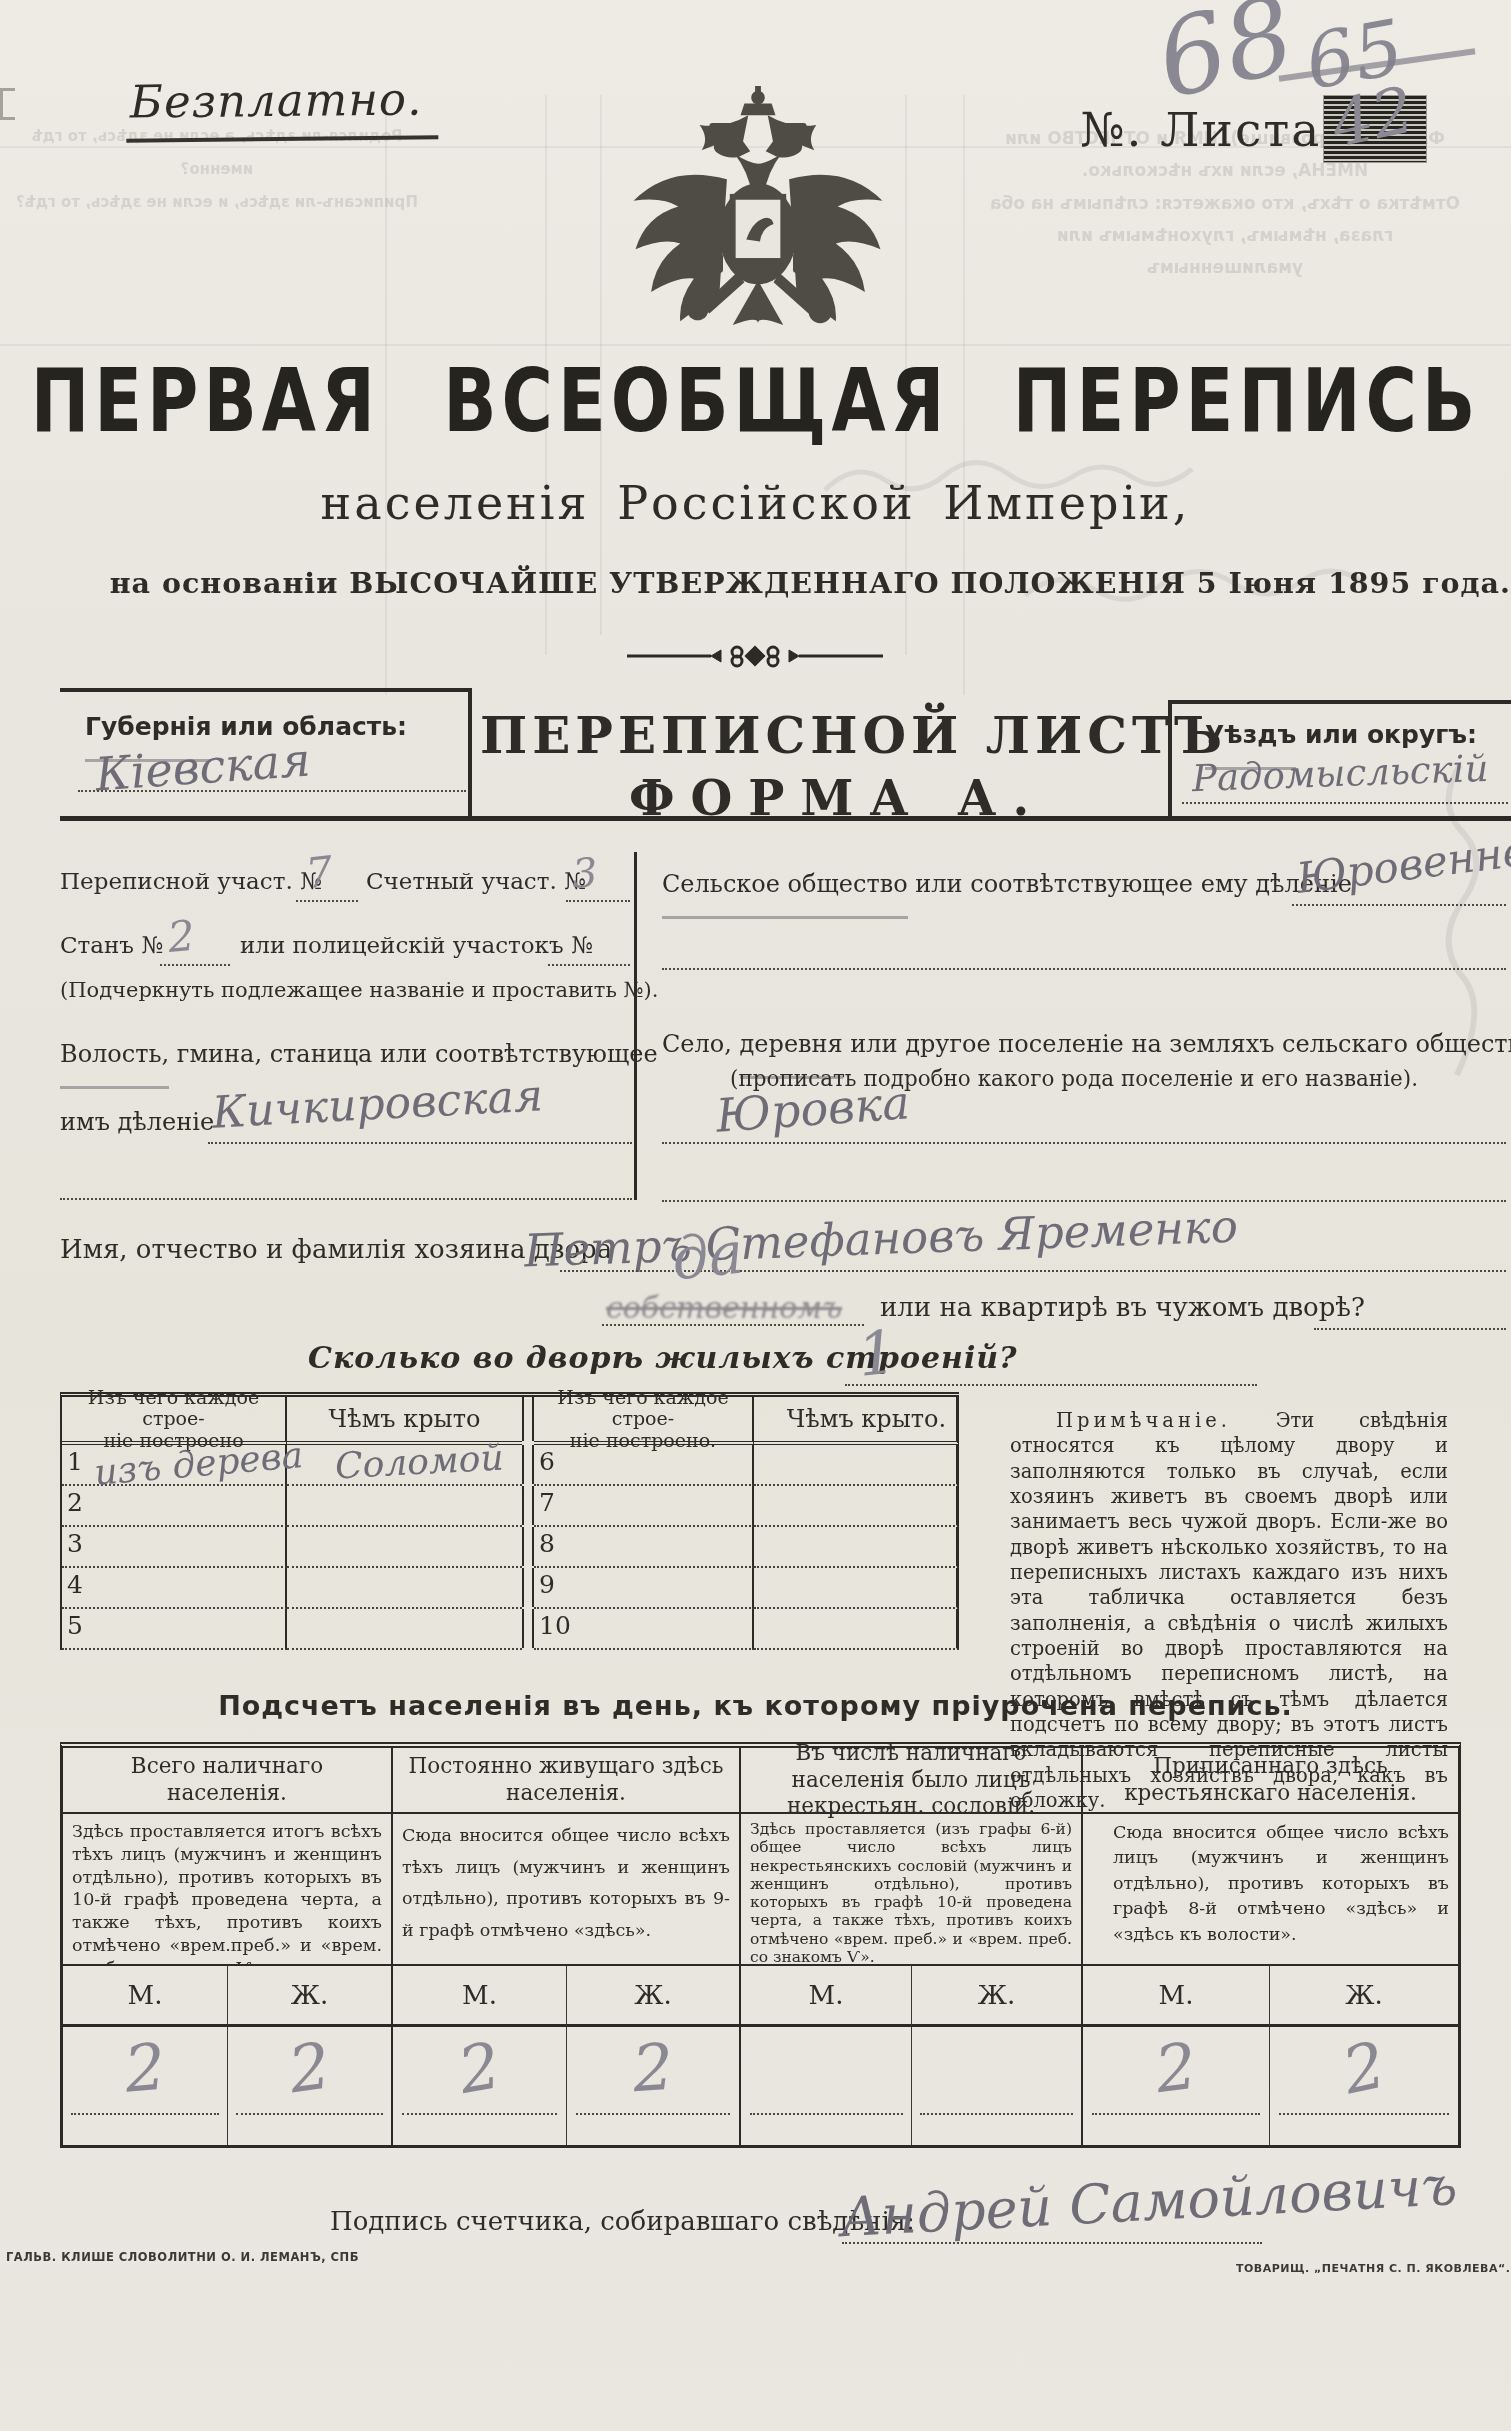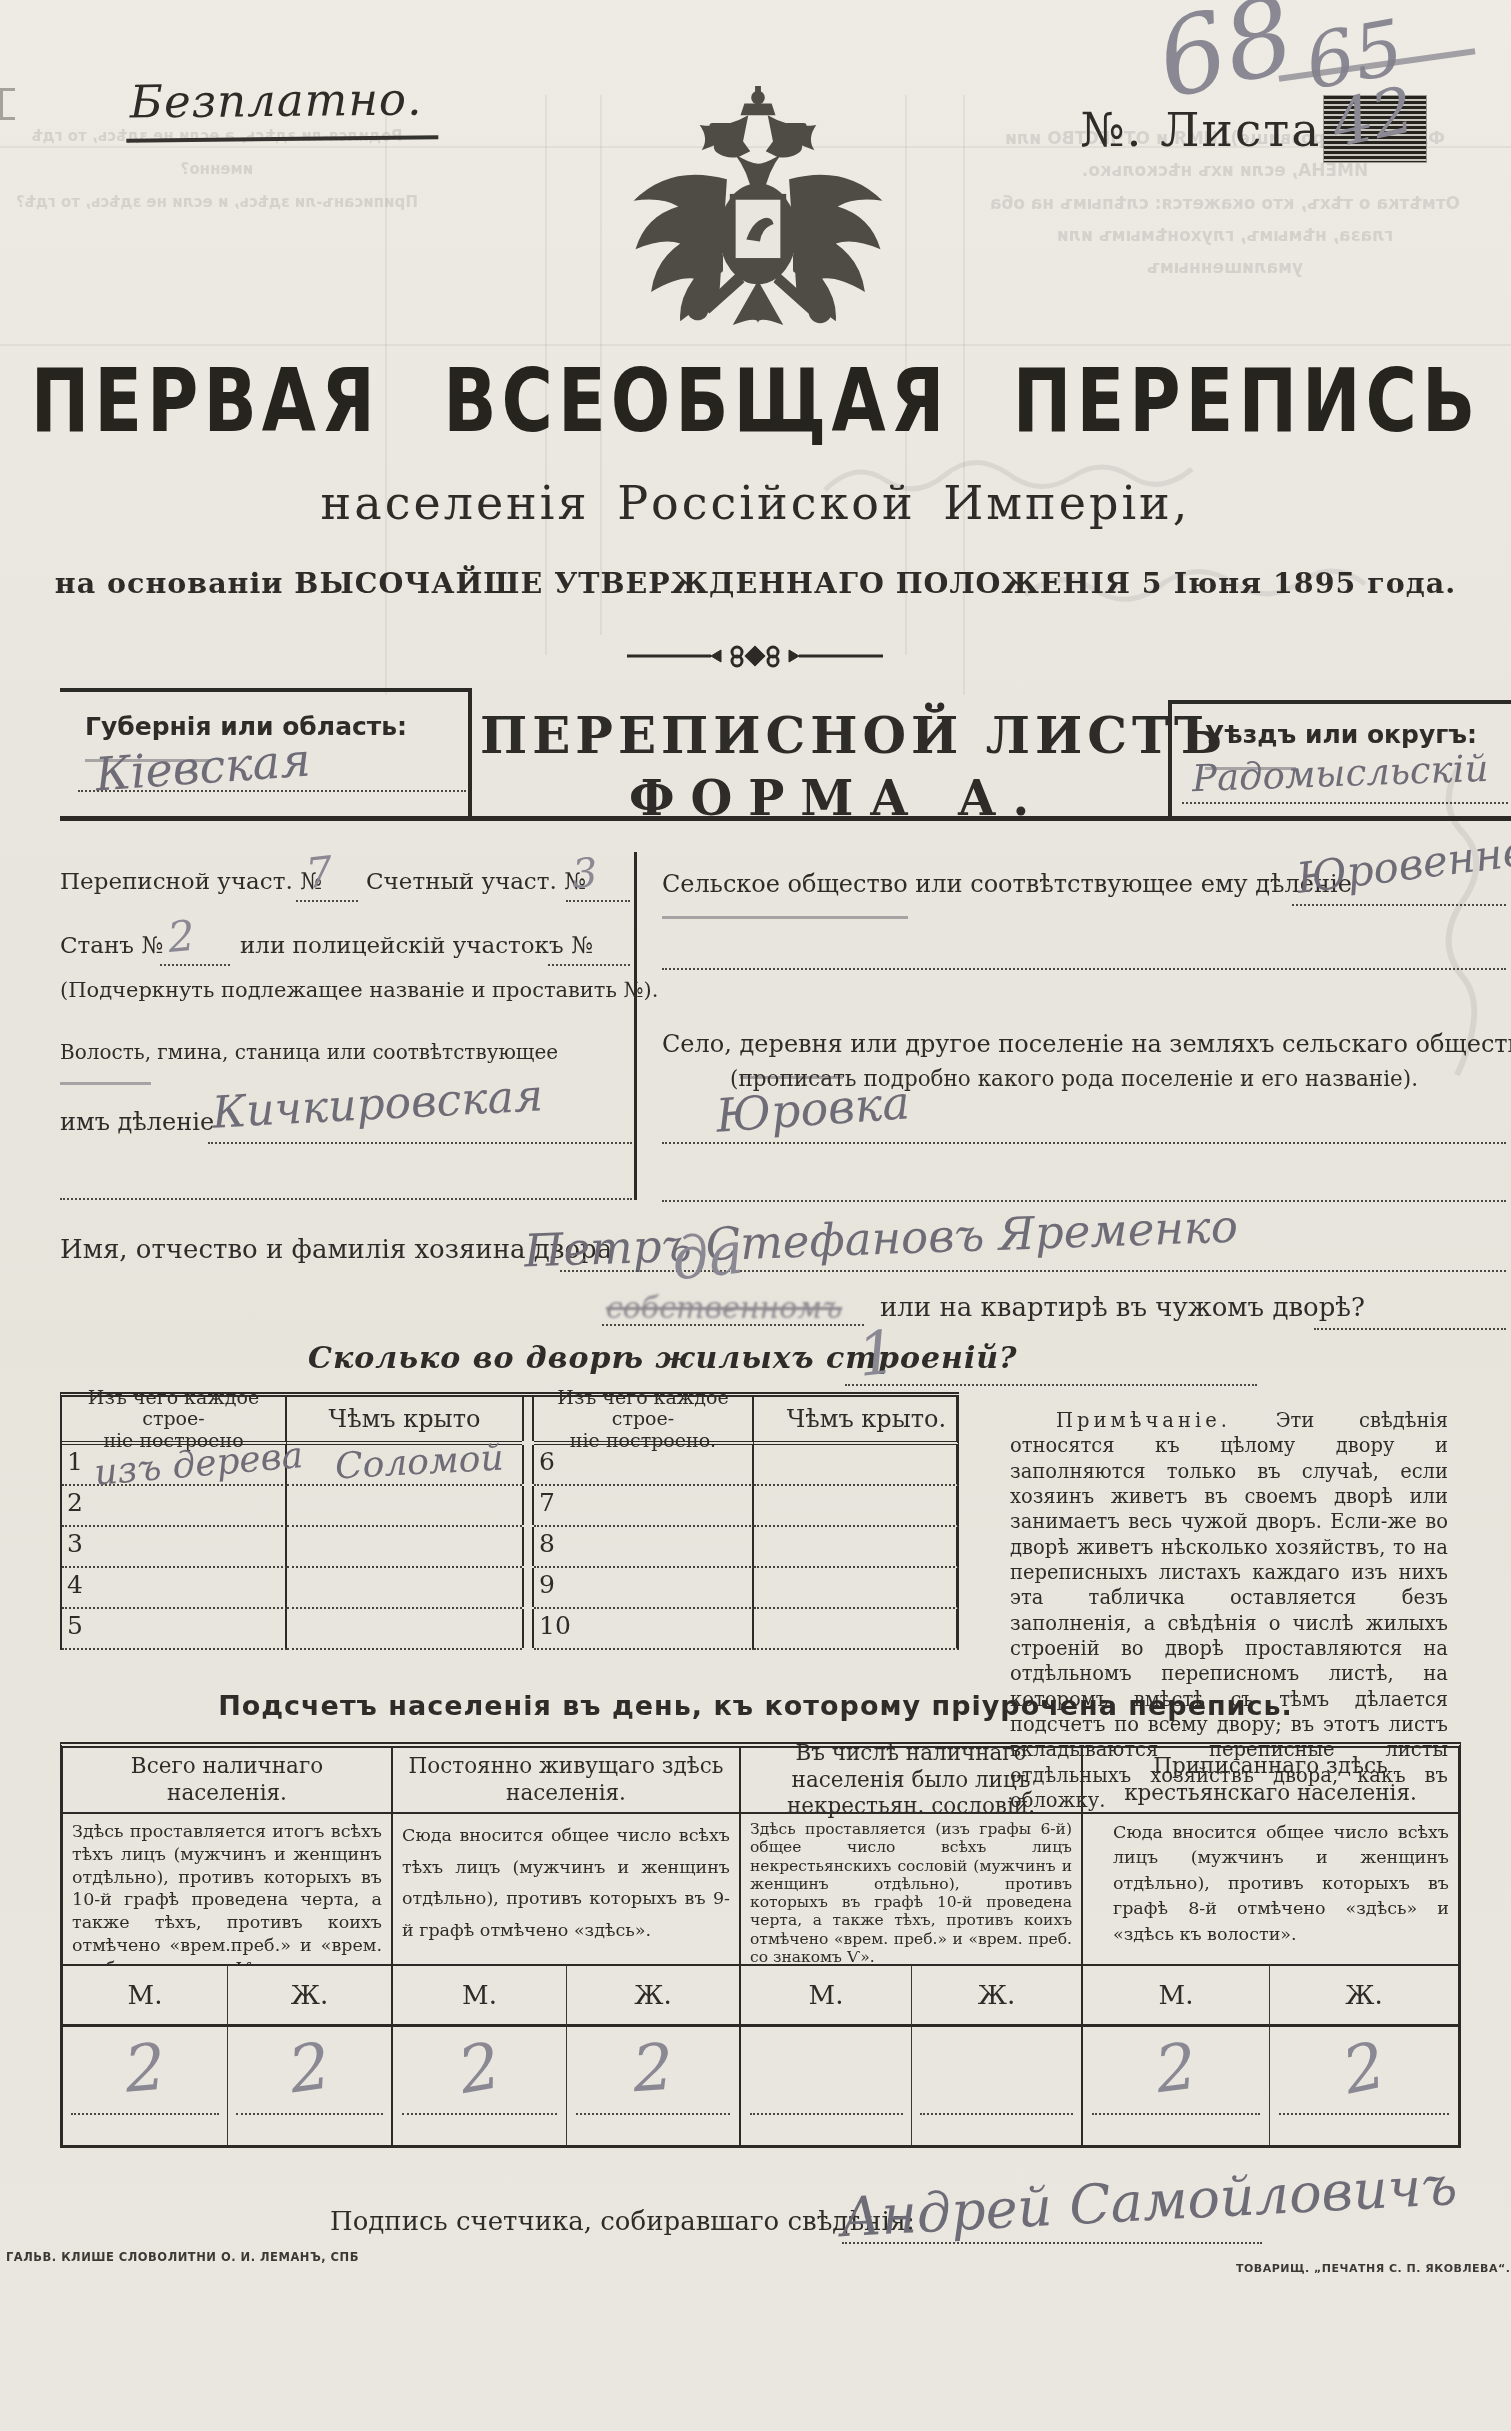--- a/index.html
+++ b/index.html
@@ -130,21 +130,21 @@
   <div class="abs nowrap" style="left:1080px;top:102px;font-size:47px;letter-spacing:2px;">№. Листа</div>
   <div class="hatch"></div>
   <div class="hw hw-pencil" style="left:1332px;top:80px;font-size:64px;transform:rotate(-12deg);">42</div>
 
   <div class="hw hw-pencil" style="left:1158px;top:-14px;font-size:106px;transform:rotate(-13deg);">68</div>
   <div class="hw hw-pencil" style="left:1306px;top:10px;font-size:76px;transform:rotate(-10deg);">65</div>
   <div class="abs" style="left:1278px;top:62px;width:198px;border-top:6px solid rgba(130,128,138,.7);transform:rotate(-8deg);"></div>
 
   <div class="abs sans" style="left:0;width:1511px;top:350px;text-align:center;font-weight:bold;font-size:70px;letter-spacing:5px;word-spacing:34px;transform:scaleY(1.25);transform-origin:center top;color:#26241f;">ПЕРВАЯ ВСЕОБЩАЯ ПЕРЕПИСЬ</div>
   <div class="abs" style="left:0;width:1511px;top:476px;text-align:center;font-size:46px;letter-spacing:3px;word-spacing:10px;">населенія Россійской Имперіи,</div>
-  <div class="abs" style="left:0;width:1511px;top:566px;text-align:center;font-size:28.5px;font-weight:bold;letter-spacing:1px;">на основаніи ВЫСОЧАЙШЕ УТВЕРЖДЕННАГО ПОЛОЖЕНІЯ 5 Іюня 1895 года.</div>
+  <div class="abs" style="left:0;width:1511px;top:566px;text-align:right;font-size:28.5px;font-weight:bold;letter-spacing:1px;">на основаніи ВЫСОЧАЙШЕ УТВЕРЖДЕННАГО ПОЛОЖЕНІЯ 5 Іюня 1895 года.</div>
 
   <svg class="abs" style="left:625px;top:642px;" width="260" height="28" viewBox="0 0 260 28" stroke="#2b2a26" fill="#2b2a26">
     <path d="M2 14 H86" stroke-width="3"></path>
     <path d="M174 14 H258" stroke-width="3"></path>
     <path d="M86 14 l10 -6 v12 z"></path>
     <path d="M174 14 l-10 -6 v12 z"></path>
     <circle cx="112" cy="10" r="5" fill="none" stroke-width="3"></circle>
     <circle cx="112" cy="19" r="5" fill="none" stroke-width="3"></circle>
     <circle cx="148" cy="10" r="5" fill="none" stroke-width="3"></circle>
     <circle cx="148" cy="19" r="5" fill="none" stroke-width="3"></circle>
@@ -182,21 +182,21 @@
   <div class="dots" style="left:566px;top:900px;width:64px;"></div>
 
   <div class="abs nowrap" style="left:60px;top:932px;font-size:23px;">Станъ №</div>
   <div class="hw hw-pencil" style="left:168px;top:912px;font-size:42px;transform:rotate(-5deg);">2</div>
   <div class="dots" style="left:160px;top:964px;width:70px;"></div>
   <div class="abs nowrap" style="left:240px;top:932px;font-size:23px;">или полицейскій участокъ №</div>
   <div class="dots" style="left:548px;top:964px;width:82px;"></div>
 
   <div class="abs nowrap" style="left:60px;top:978px;font-size:21px;">(Подчеркнуть подлежащее названіе и проставить №).</div>
 
-  <div class="abs nowrap" style="left:60px;top:1040px;font-size:20px;">
+  <div class="abs nowrap" style="left:60px;top:1040px;font-size:24px;">
     <span class="wul">Волость,</span><span> гмина, станица или соотвѣтствующее</span>
   </div>
   <div class="abs nowrap" style="left:60px;top:1108px;font-size:24px;">имъ дѣленіе</div>
   <div class="hw hw-ink" style="left:212px;top:1078px;font-size:44px;transform:rotate(-3deg);">Кичкировская</div>
   <div class="dots" style="left:208px;top:1142px;width:424px;"></div>
   <div class="dots" style="left:60px;top:1198px;width:572px;"></div>
 
   <div class="abs nowrap" style="left:662px;top:870px;font-size:24px;">
     <span class="wul">Сельское общество</span><span> или соотвѣтствующее ему дѣленіе</span>
   </div>

